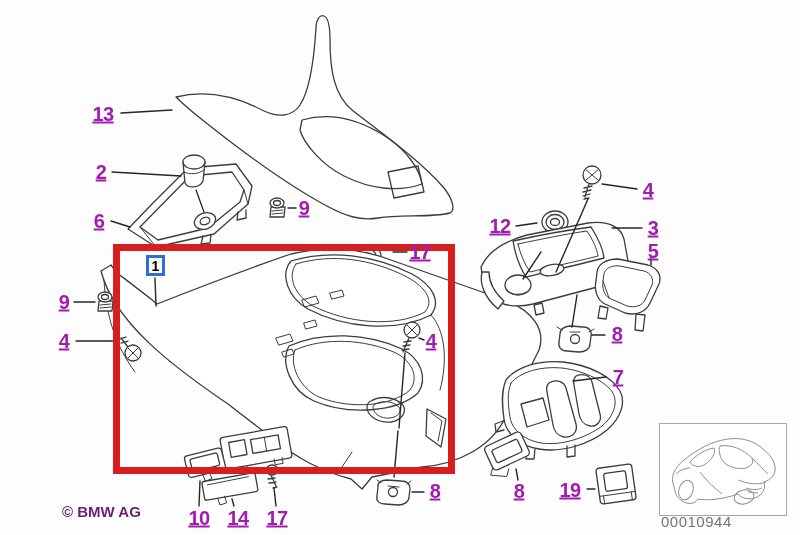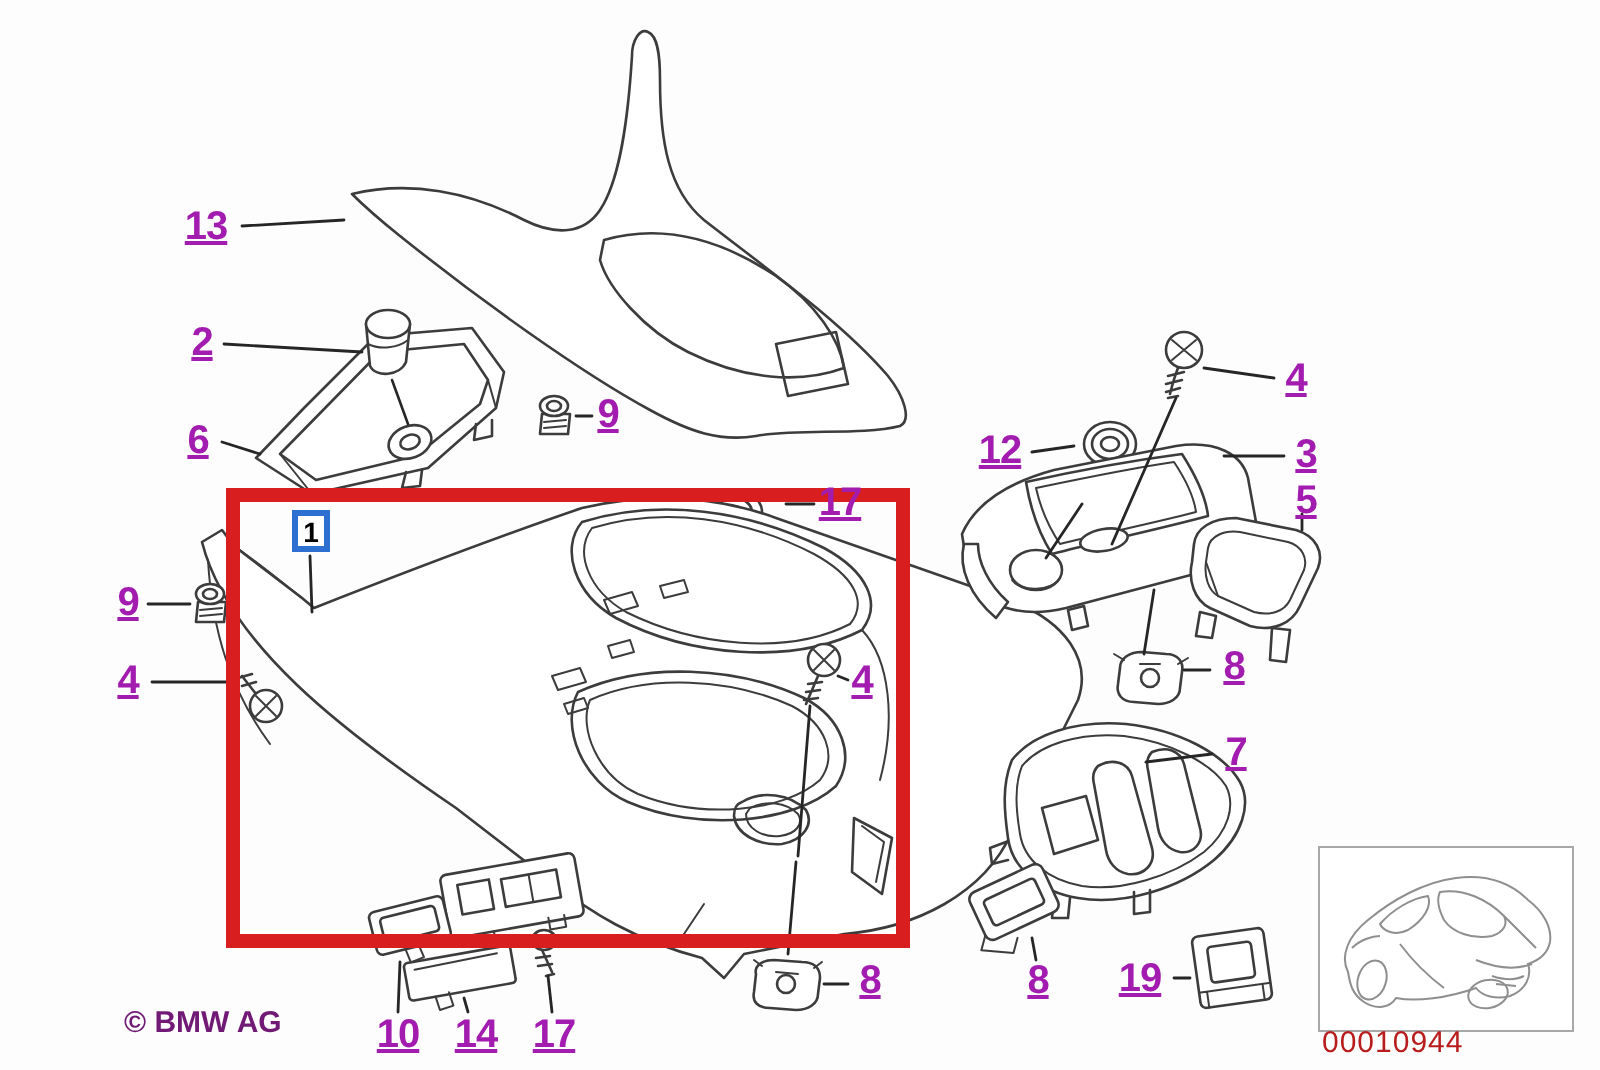--- a/index.html
+++ b/index.html
@@ -28,21 +28,21 @@
   }
   .copyright{
     position:absolute;left:62px;top:503px;font-size:15px;font-weight:bold;
     color:#701a75;z-index:8;
   }
   .car-box{
     position:absolute;left:659px;top:423px;width:126px;height:91px;
     border:1px solid #a8a8a8;background:#fff;box-sizing:content-box;z-index:4;
   }
   .image-id{
-    position:absolute;left:661px;top:513px;font-size:15px;color:#b91c1c;
+    position:absolute;left:661px;top:513px;font-size:15px;color:#737373;
     letter-spacing:0.5px;z-index:8;
   }
 </style>
 </head>
 <body>
 
 <div class="stage">
 
   <svg class="art" width="800" height="535" viewBox="0 0 800 535" fill="#ffffff" stroke="#3c3c3c" stroke-width="1.3" stroke-linejoin="round" stroke-linecap="round">
 

